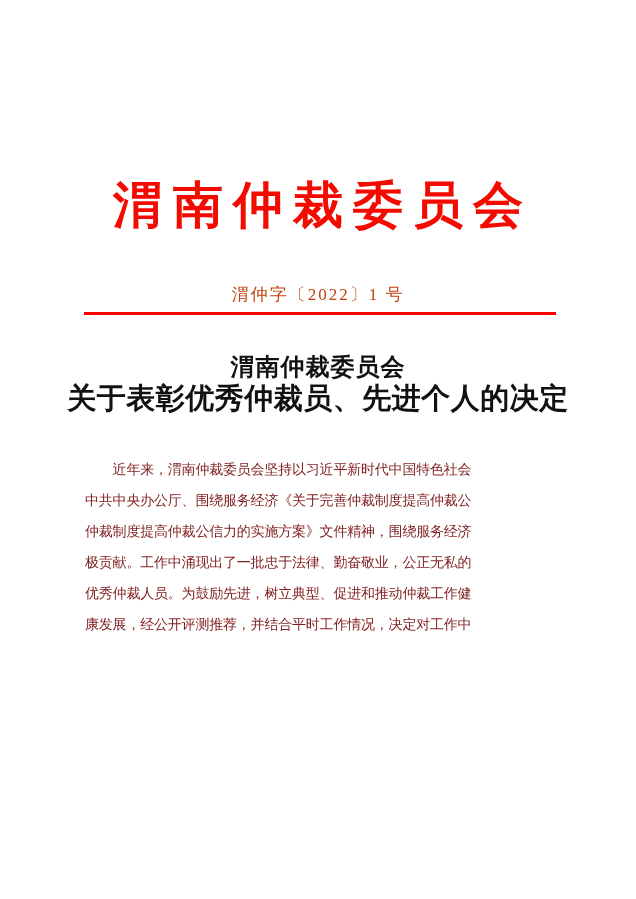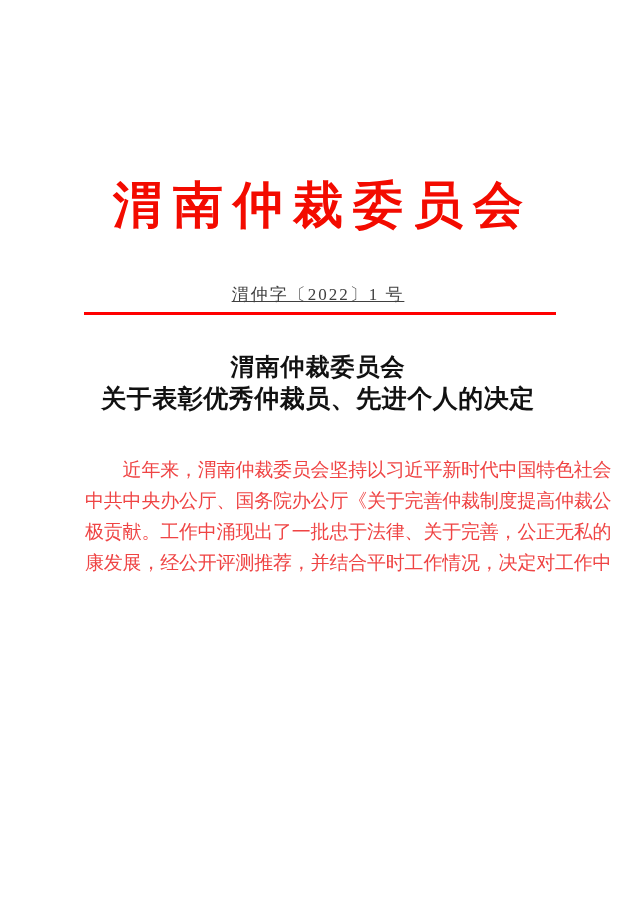--- a/index.html
+++ b/index.html
@@ -30,24 +30,23 @@
     white-space: nowrap;
   }
   
   .doc-number {
     position: absolute;
     top: 283px;
     left: 0;
     width: 100%;
     text-align: center;
     font-size: 17px;
-    color: #404040;
+    color: #c2410c;
     letter-spacing: 2px;
     white-space: nowrap;
-    text-decoration: underline;
   }
   
   .red-rule {
     position: absolute;
     top: 312px;
     left: 84px;
     width: 472px;
     height: 3px;
     background: #ff0000;
   }
@@ -56,29 +55,29 @@
     position: absolute;
     top: 352px;
     left: 0;
     width: 100%;
     text-align: center;
     font-weight: bold;
     color: #111111;
     line-height: 31px;
   }
   .doc-title .t1 { font-size: 24px; letter-spacing: 1px; }
-  .doc-title .t2 { font-size: 25px; letter-spacing: 0.5px; }
+  .doc-title .t2 { font-size: 29px; letter-spacing: 0.5px; }
   
   .body-text {
     position: absolute;
     top: 454px;
     left: 85px;
     width: 480px;
-    font-size: 19px;
-    color: #ef4444;
+    font-size: 14px;
+    color: #7f1d1d;
   }
   .body-text .line {
     height: 31px;
     line-height: 31px;
     letter-spacing: -0.2px;
     white-space: nowrap;
   }
   
   .page-number {
     position: absolute;
@@ -102,20 +101,22 @@
 
   <div class="red-rule"></div>
 
   <div class="doc-title">
     <div class="t1">渭南仲裁委员会</div>
     <div class="t2">关于表彰优秀仲裁员、先进个人的决定</div>
   </div>
 
   <div class="body-text">
     <div class="line">　　近年来，渭南仲裁委员会坚持以习近平新时代中国特色社会</div>
-    <div class="line">中共中央办公厅、国务院办公厅《关于完善仲裁制度提高仲裁公</div>
-    <div class="line">极贡献。工作中涌现出了一批忠于法律、关于完善，公正无私的</div>
+    <div class="line">中共中央办公厅、围绕服务经济《关于完善仲裁制度提高仲裁公</div>
+    <div class="line">仲裁制度提高仲裁公信力的实施方案》文件精神，围绕服务经济</div>
+    <div class="line">极贡献。工作中涌现出了一批忠于法律、勤奋敬业，公正无私的</div>
+    <div class="line">优秀仲裁人员。为鼓励先进，树立典型、促进和推动仲裁工作健</div>
     <div class="line">康发展，经公开评测推荐，并结合平时工作情况，决定对工作中</div>
   </div>
 
   <div class="page-number">- 1 -</div>
 
 </div>
 
 </body></html>

